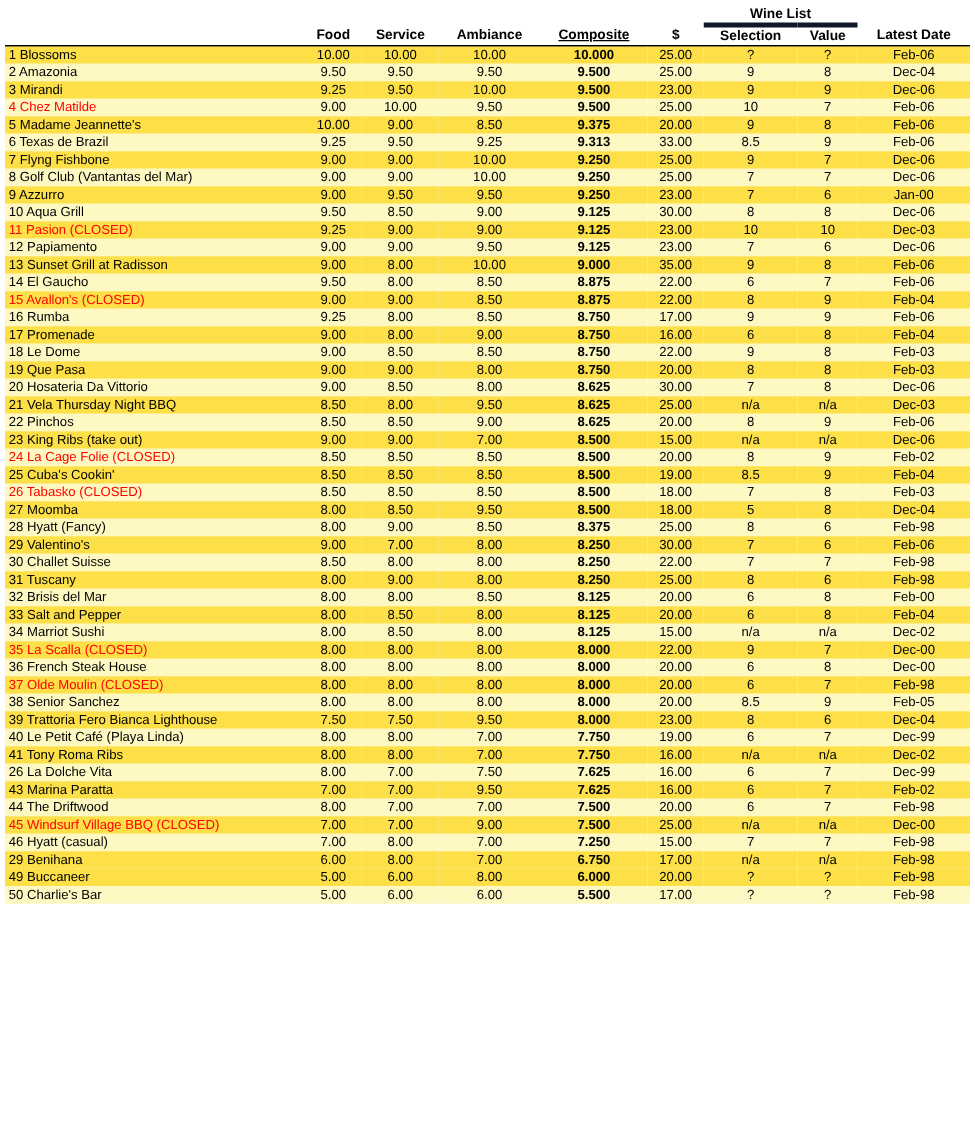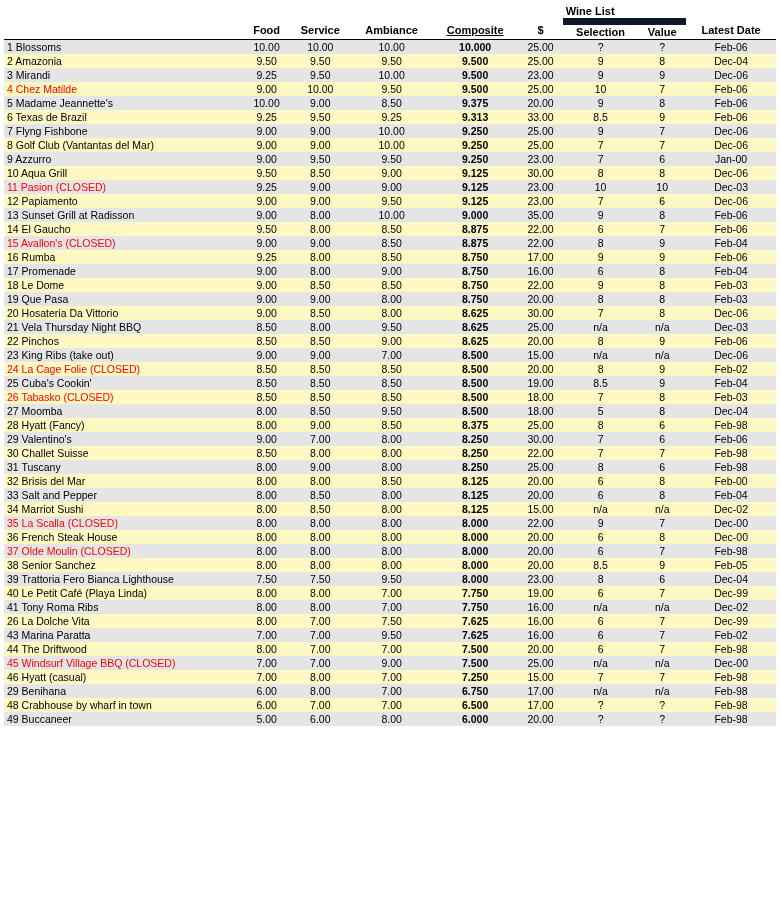--- a/index.html
+++ b/index.html
@@ -25,27 +25,27 @@
       text-align: center;
       font-weight: bold;
     }
     td {
       font-size: 10.5px;
     }
     .col-name { text-align: left; }
     .col-num { text-align: center; }
     .col-composite { text-align: center; font-weight: bold; }
     .header-wine {
-      border-bottom: 7px solid #0f172a;
-      text-align: left;
+      border-bottom: 4px solid #0f172a;
+      text-align: center;
     }
     .header-row th {
       border-bottom: 1px solid #000;
     }
-    .row-even { background-color: #e5e5e5; }
+    .row-even { background-color: #fde047; }
     .row-odd { background-color: #fef9c3; }
     .underline { text-decoration: underline; margin-top: 16px; }
   </style>
 </head>
 <body>
 
 <div class="container">
   <table>
     <thead>
       <tr>
@@ -577,37 +577,37 @@
     <td class="col-name" style="">29 Benihana</td>
     <td class="col-num">6.00</td>
     <td class="col-num">8.00</td>
     <td class="col-num">7.00</td>
     <td class="col-composite">6.750</td>
     <td class="col-num">17.00</td>
     <td class="col-num">n/a</td>
     <td class="col-num">n/a</td>
     <td class="col-num">Feb-98</td>
   </tr>
-        <tr class="row-odd">
-    <td class="col-name" style="">48 Crabhouse by wharf in town</td>
-    <td class="col-num">6.00</td>
-    <td class="col-num">7.00</td>
-    <td class="col-num">7.00</td>
-    <td class="col-composite">6.500</td>
-    <td class="col-num">17.00</td>
-    <td class="col-num">?</td>
-    <td class="col-num">?</td>
-    <td class="col-num">Feb-98</td>
-  </tr>
         <tr class="row-even">
     <td class="col-name" style="">49 Buccaneer</td>
     <td class="col-num">5.00</td>
     <td class="col-num">6.00</td>
     <td class="col-num">8.00</td>
     <td class="col-composite">6.000</td>
     <td class="col-num">20.00</td>
+    <td class="col-num">?</td>
+    <td class="col-num">?</td>
+    <td class="col-num">Feb-98</td>
+  </tr>
+        <tr class="row-odd">
+    <td class="col-name" style="">50 Charlie's Bar</td>
+    <td class="col-num">5.00</td>
+    <td class="col-num">6.00</td>
+    <td class="col-num">6.00</td>
+    <td class="col-composite">5.500</td>
+    <td class="col-num">17.00</td>
     <td class="col-num">?</td>
     <td class="col-num">?</td>
     <td class="col-num">Feb-98</td>
   </tr>
       </tbody>
   </table>
 </div>
 
 </body></html>

